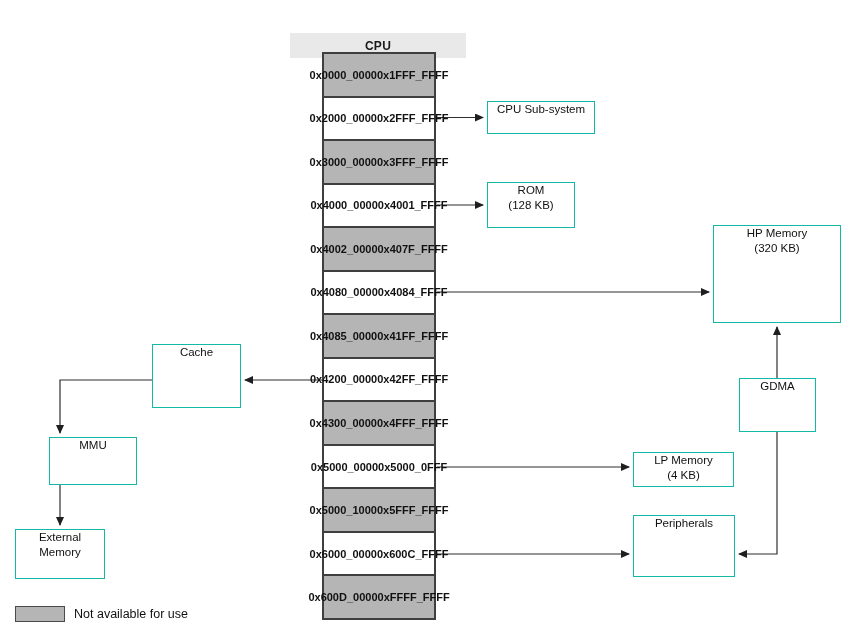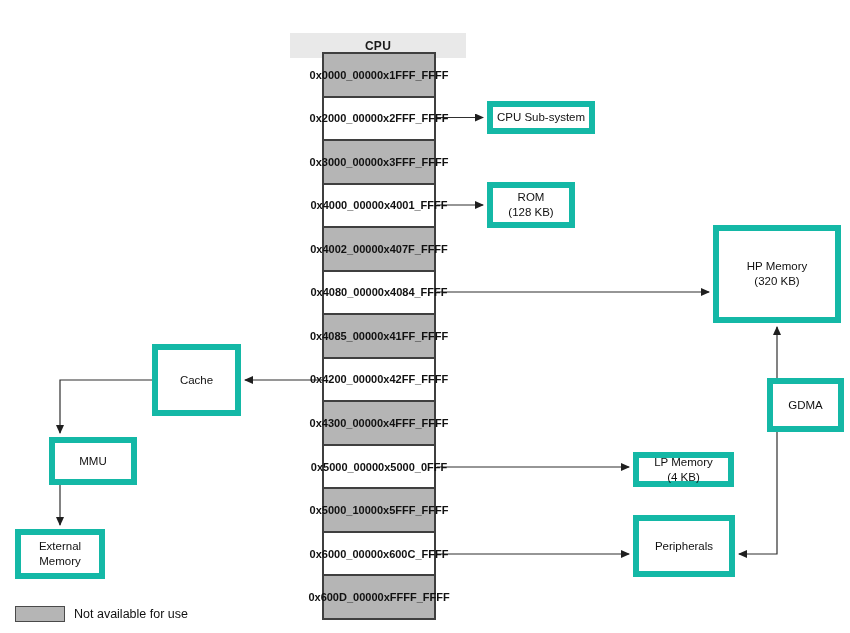--- a/index.html
+++ b/index.html
@@ -28,31 +28,31 @@
   }
   .row{
     flex:1;display:flex;flex-direction:row;align-items:center;justify-content:center;
     font-size:11px;font-weight:bold;color:#111;line-height:14px;
     background:var(--available-fill);
   }
   .row + .row{border-top:2px solid var(--border);}
   .row.na{background:var(--unavailable-fill);}
 
   .box{
-    position:absolute;background:#ffffff;border:6px solid #14b8a6;
-    display:flex;flex-direction:column;align-items:center;justify-content:center;
+    position:absolute;background:#ffffff;border:1px solid #14b8a6;
+    display:flex;flex-direction:column;align-items:center;justify-content:flex-start;
     font-size:11.5px;color:#111;line-height:15px;text-align:center;
   }
   .box-cpu-subsystem{left:487px;top:101px;width:108px;height:33px;}
   .box-rom{left:487px;top:182px;width:88px;height:46px;}
   .box-hp-memory{left:713px;top:225px;width:128px;height:98px;}
-  .box-gdma{left:739px;top:378px;width:77px;height:54px;margin-left:28px;}
+  .box-gdma{left:739px;top:378px;width:77px;height:54px;}
   .box-lp-memory{left:633px;top:452px;width:101px;height:35px;}
   .box-peripherals{left:633px;top:515px;width:102px;height:62px;}
-  .box-cache{left:152px;top:344px;width:89px;height:72px;}
+  .box-cache{left:152px;top:344px;width:89px;height:64px;}
   .box-mmu{left:15px;top:437px;width:88px;height:48px;margin-left:34px;}
   .box-external-memory{left:15px;top:529px;width:90px;height:50px;}
 
   .legend{
     position:absolute;left:15px;top:605px;height:18px;
     display:flex;align-items:center;gap:9px;
   }
   .legend-swatch{
     width:50px;height:16px;background:var(--unavailable-fill);
     border:1px solid #4a4a4a;

